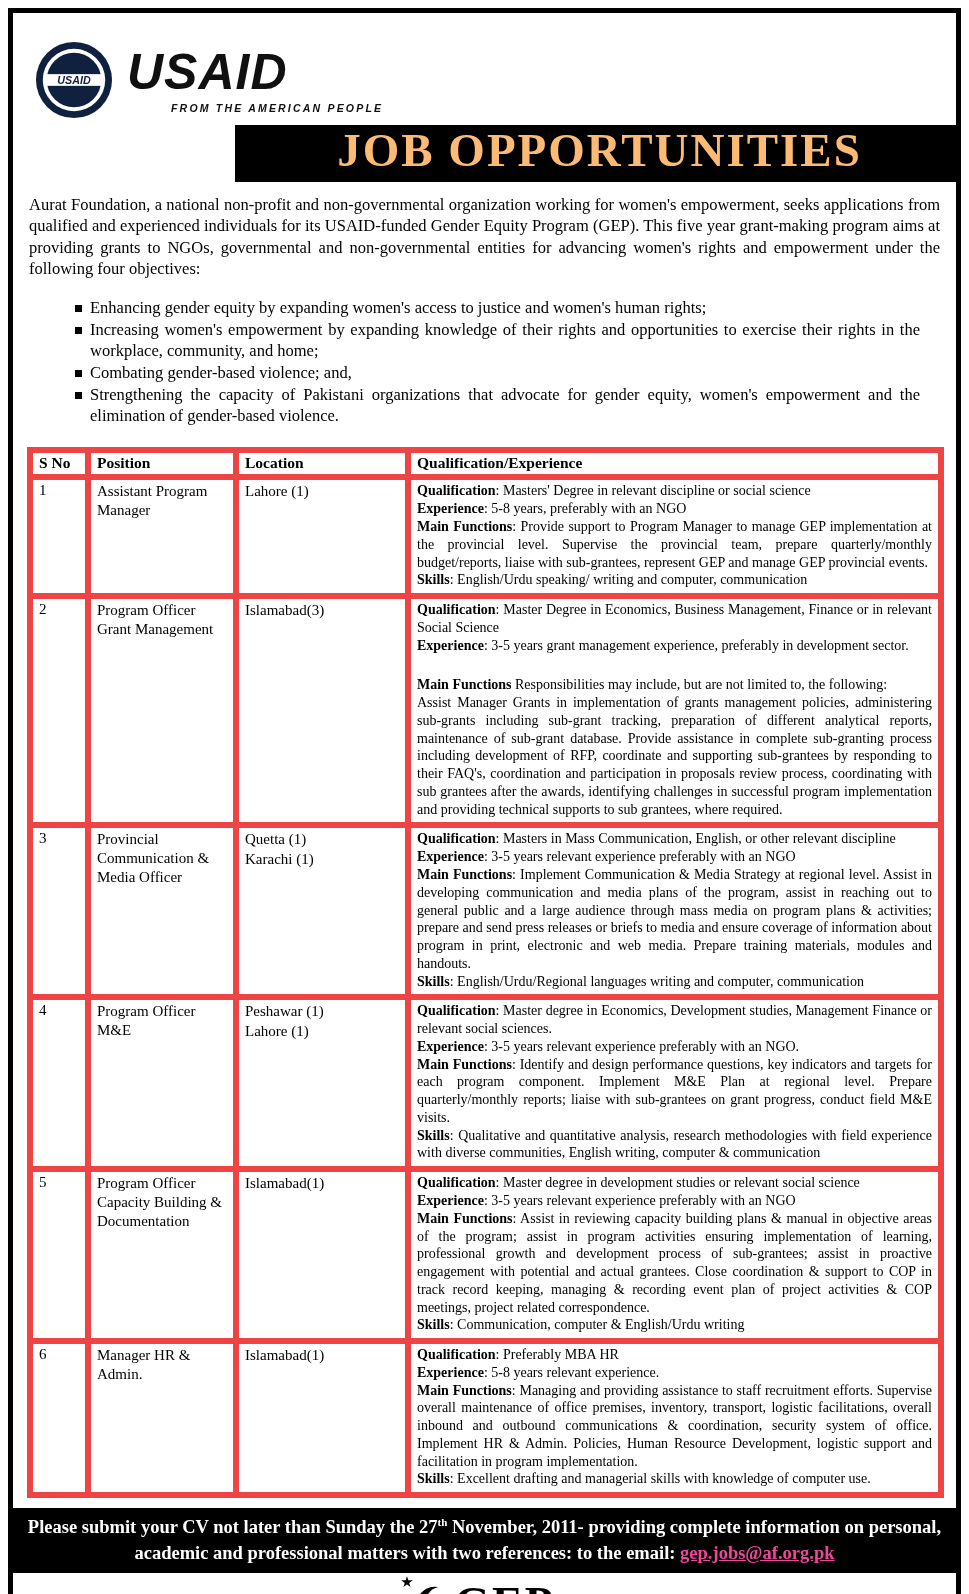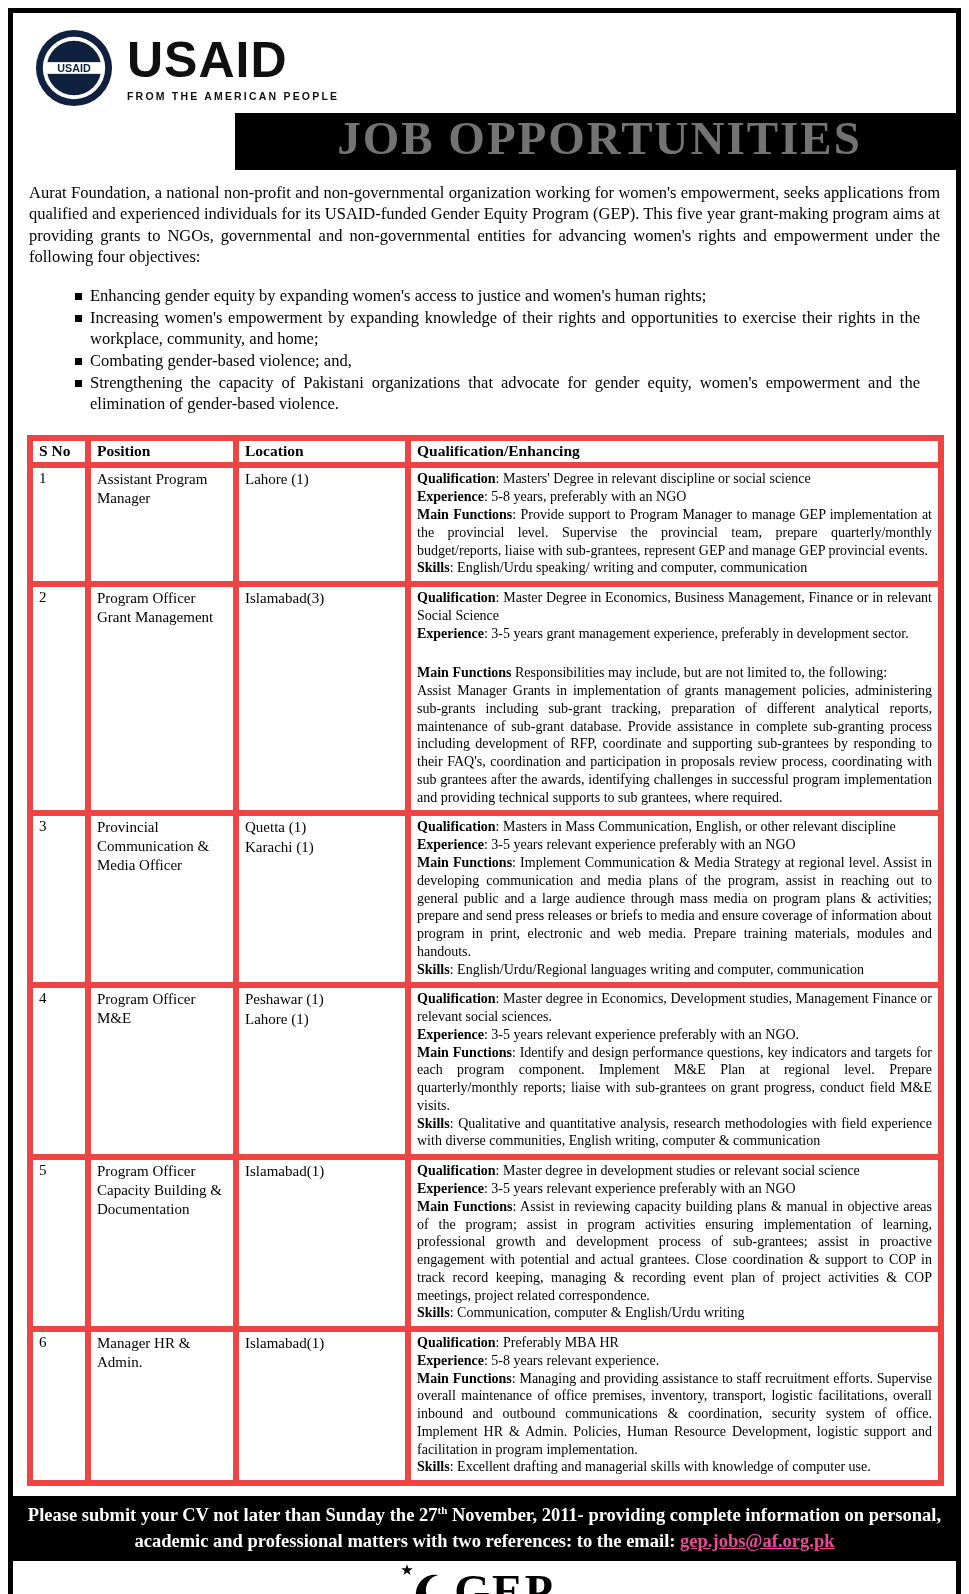--- a/index.html
+++ b/index.html
@@ -17,53 +17,55 @@
     background:#fff;
     position:relative;
     display:flex;
     flex-direction:column;
   }
   
   .header {
     display:flex;
     justify-content:space-between;
     align-items:center;
-    padding:16px 28px 6px 22px;
+    padding:28px 28px 6px 22px;
+    font-style:italic;
   }
   .usaid-block { display:flex; align-items:center; gap:14px; }
   .seal { width:78px; height:78px; }
   .usaid-word {
     font-family:"Liberation Sans", sans-serif;
     font-weight:bold;
     font-size:50px;
     line-height:1;
     color:#101010;
     letter-spacing:1px;
   }
   .usaid-tagline {
     font-family:"Liberation Sans", sans-serif;
     font-size:10.5px;
     letter-spacing:2.2px;
     color:#101010;
     margin-top:5px;
     font-weight:bold;
+    margin-left:44px;
   }
   .aurat-block { text-align:center; padding-top:2px; }
   .aurat-mark { width:86px; height:52px; display:block; margin:0 auto; }
   .aurat-urdu {
     font-size:21px;
     font-weight:bold;
     margin-top:4px;
     direction:rtl;
     white-space:nowrap;
   }
   
   .banner {
     background:#000;
-    color:#737373;
+    color:#fdba74;
     margin-left:222px;
     padding:1px 10px 7px 18px;
     text-align:center;
   }
   .banner-title {
     font-size:47px;
     font-weight:bold;
     letter-spacing:2px;
     line-height:1.05;
     white-space:nowrap;
@@ -226,21 +228,21 @@
       <col class="col-sno">
         <col class="col-pos">
         <col class="col-loc">
         <col>
     </colgroup>
     <thead>
       <tr>
         <th>S No</th>
         <th>Position</th>
         <th>Location</th>
-        <th>Qualification/Enhancing</th>
+        <th>Qualification/Experience</th>
       </tr>
     </thead>
     <tbody>
       <tr>
         <td class="c-sno">1</td>
         <td class="c-pos">Assistant Program Manager</td>
         <td class="c-loc">Lahore (1)</td>
         <td class="c-det">
             <div class="seg"><b>Qualification</b>: Masters' Degree in relevant discipline or social science</div>
             <div class="seg"><b>Experience</b>: 5-8 years, preferably with an NGO</div>

